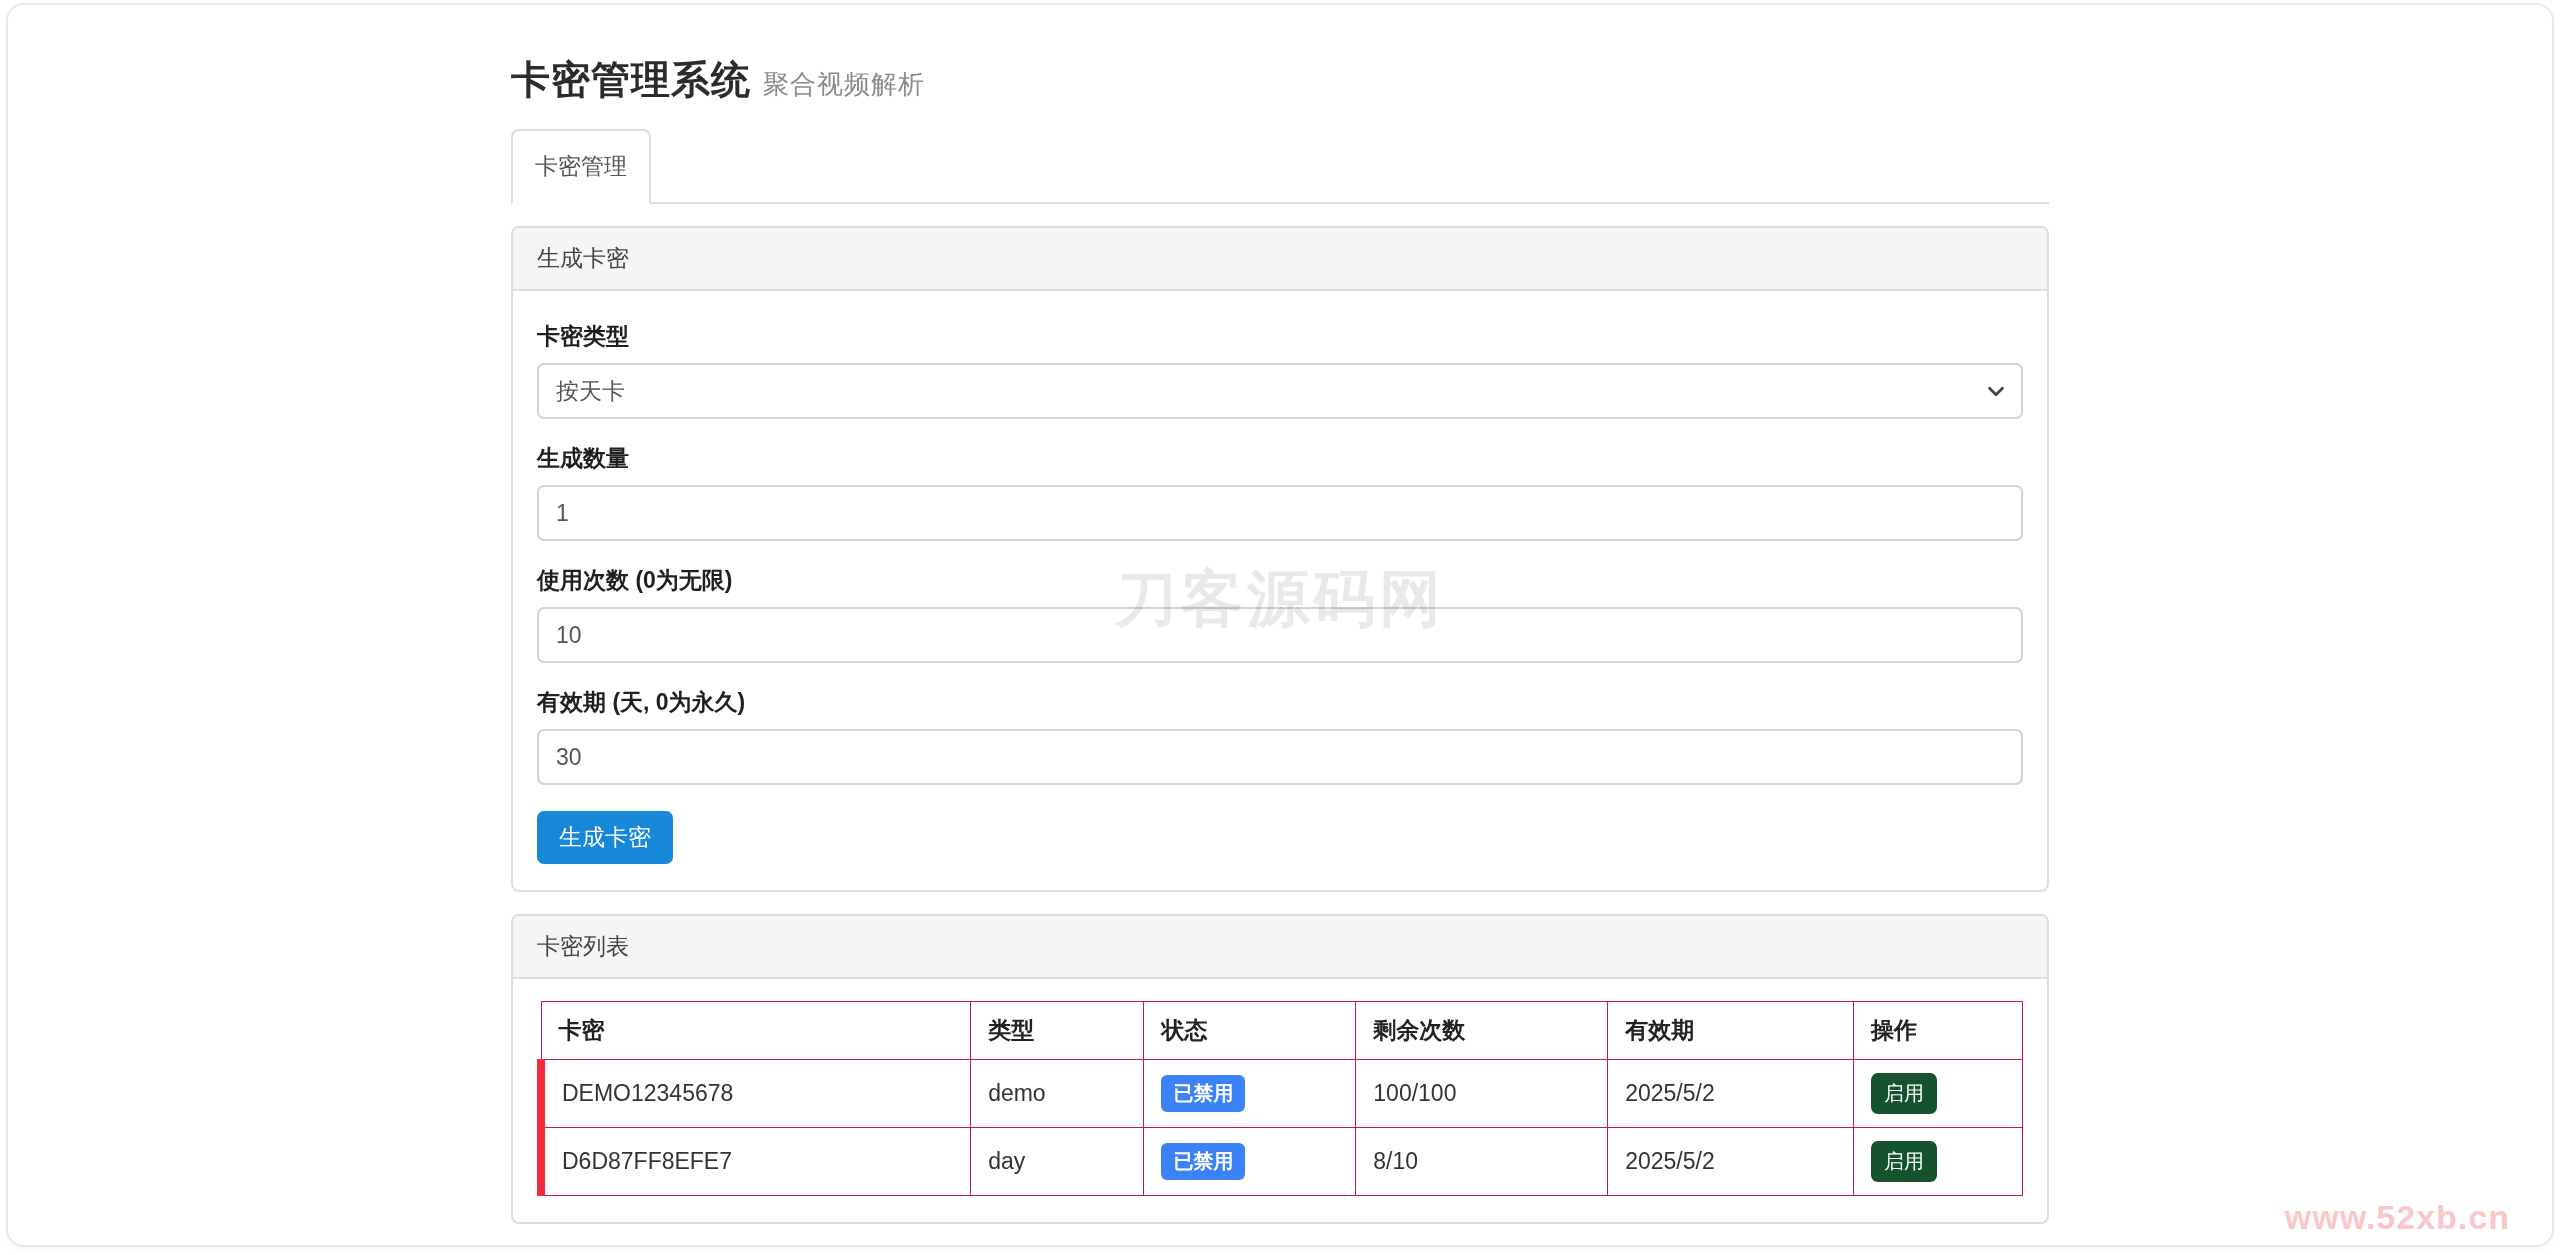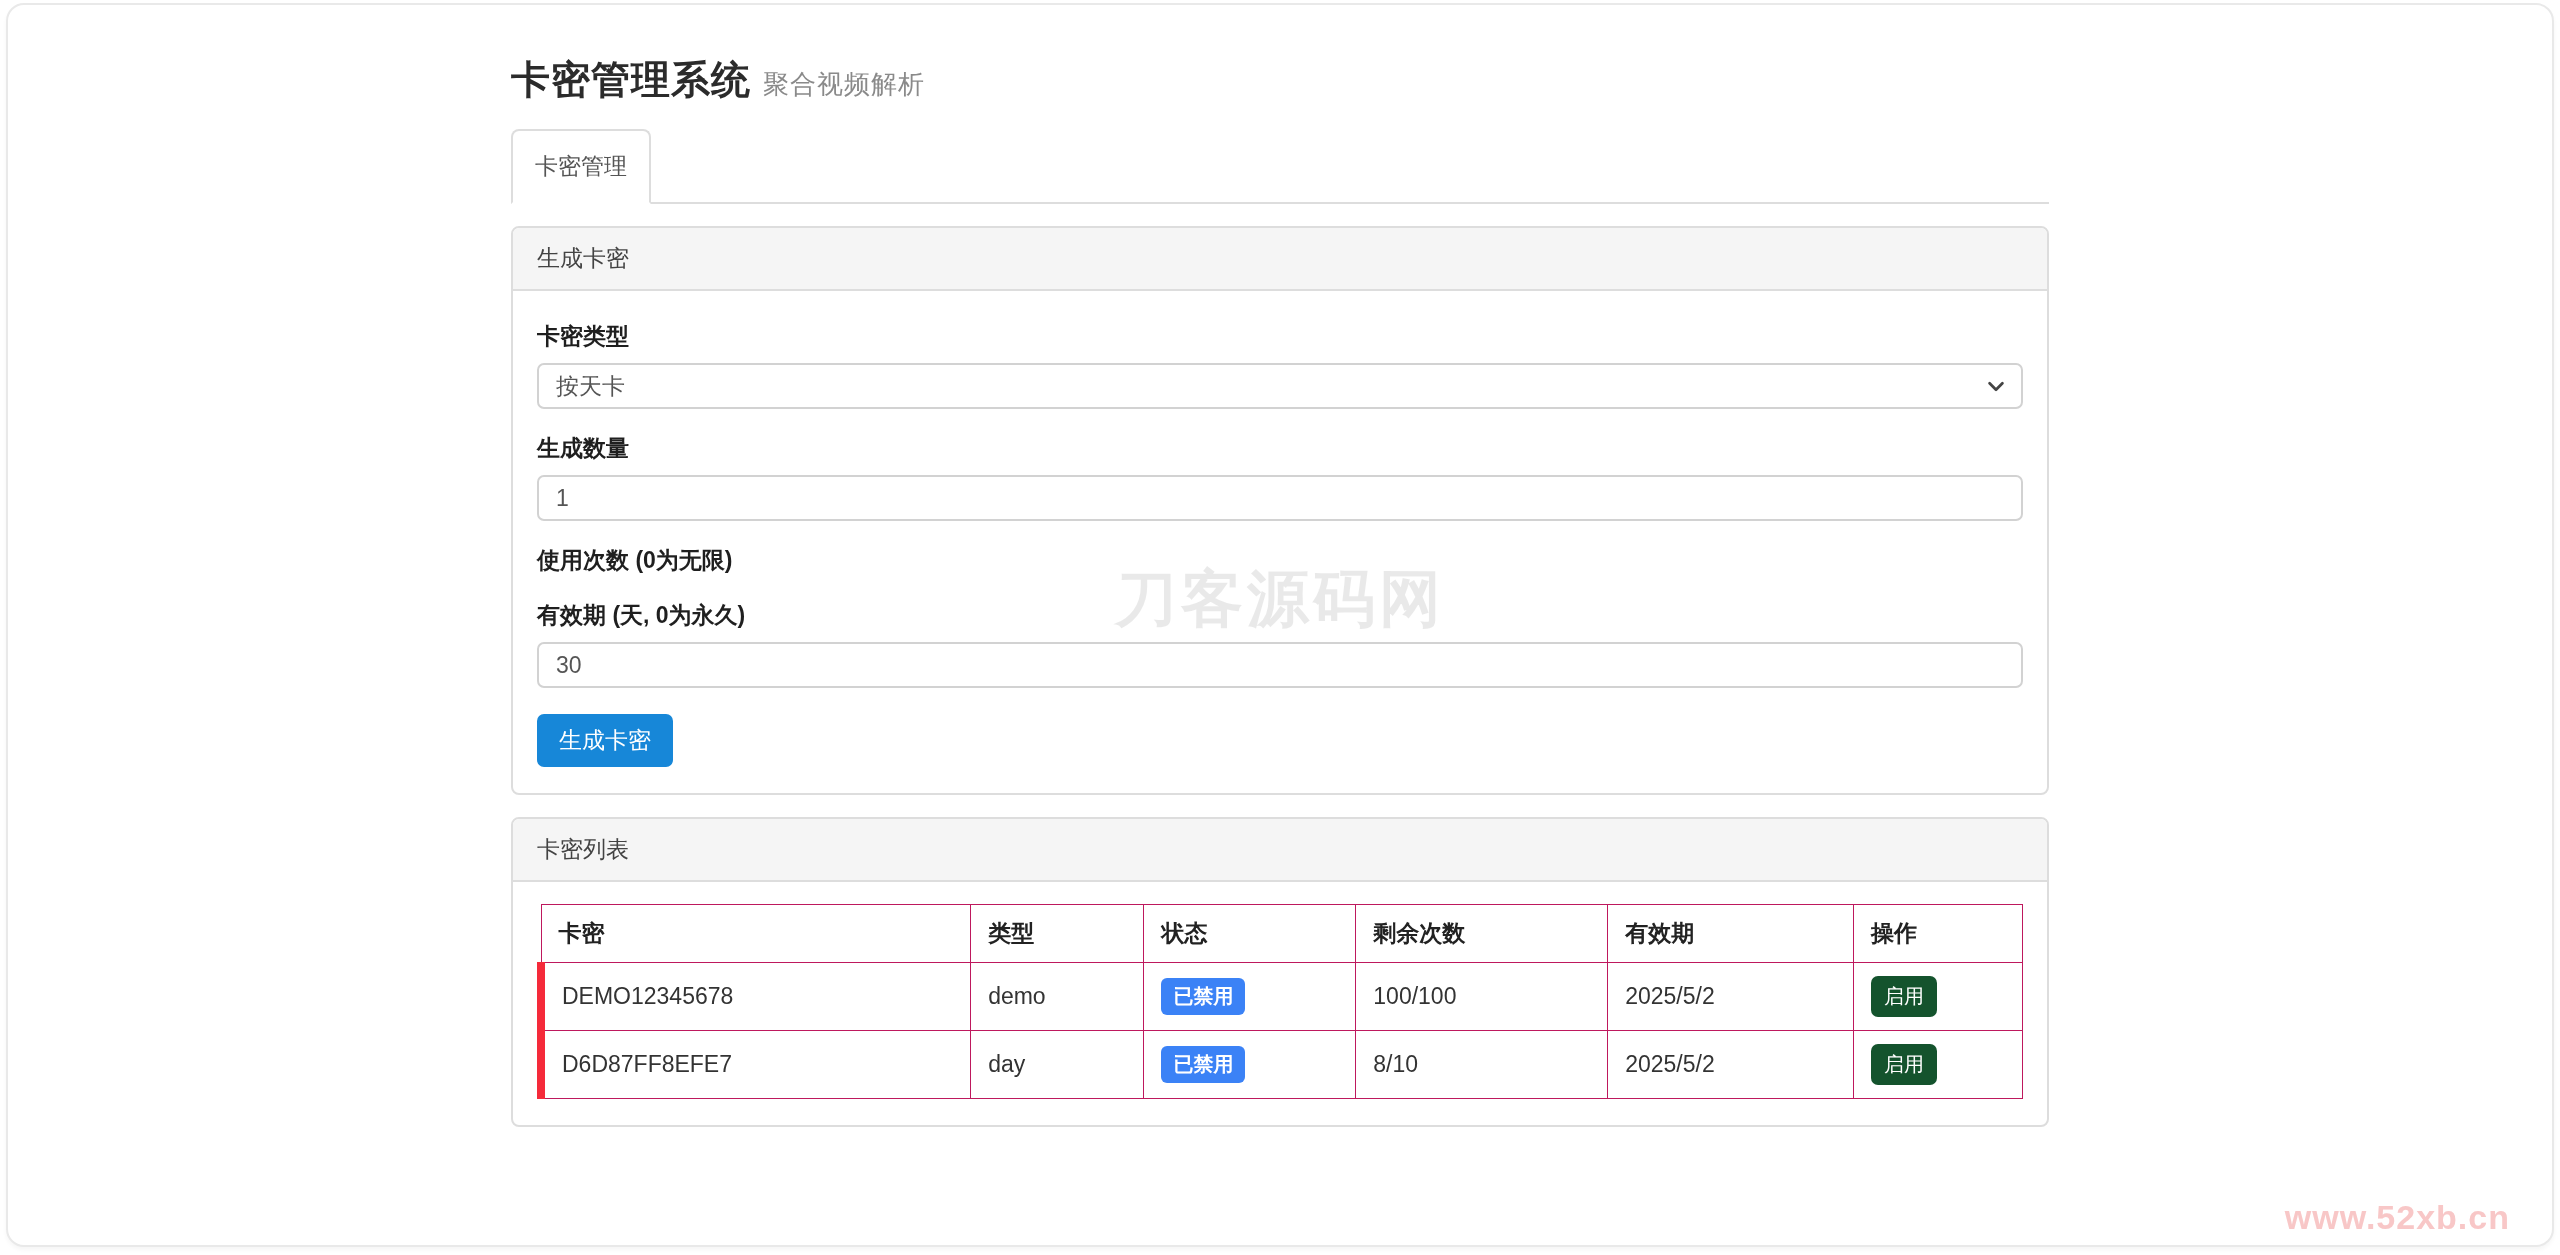--- a/index.html
+++ b/index.html
@@ -76,21 +76,21 @@
   .form-label {
     display: block;
     font-size: 23px;
     font-weight: 700;
     color: #1f1f1f;
     margin: 24px 0 11px;
   }
   .form-label.first { margin-top: 8px; }
   .form-control {
     width: 100%;
-    height: 46px;
+    height: 56px;
     border: 2px solid #d2d2d2;
     border-radius: 7px;
     padding: 0 17px;
     font-size: 23px;
     color: #555;
     background: #fff;
     outline: none;
     appearance: none;
     -webkit-appearance: none;
   }
@@ -197,20 +197,21 @@
           </select>
           <svg class="chevron" viewBox="0 0 24 24" fill="none">
             <path d="M5 9 L12 16 L19 9" stroke="#444" stroke-width="3" stroke-linecap="round" stroke-linejoin="round"></path>
           </svg>
         </div>
 
         <label class="form-label">生成数量</label>
         <input class="form-control" type="text" value="1" style="">
 
         <label class="form-label">使用次数 (0为无限)</label>
+        <input class="form-control" type="text" value="10" style="">
 
         <label class="form-label">有效期 (天, 0为永久)</label>
         <input class="form-control" type="text" value="30" style="">
 
         <button class="btn-primary">生成卡密</button>
       </div>
     </div>
 
     <div class="panel">
       <div class="panel-heading">卡密列表</div>

